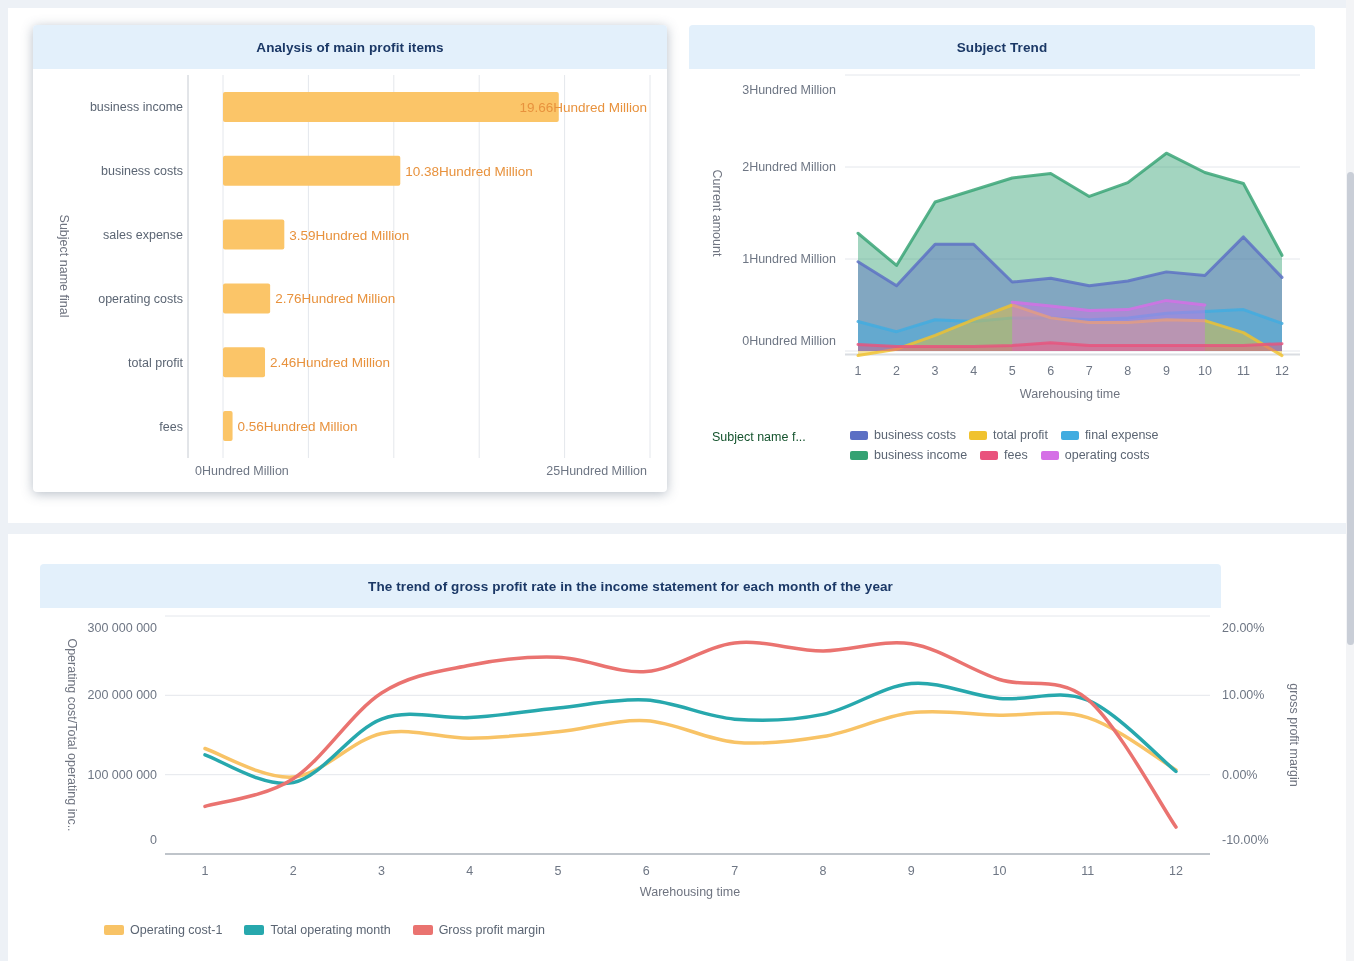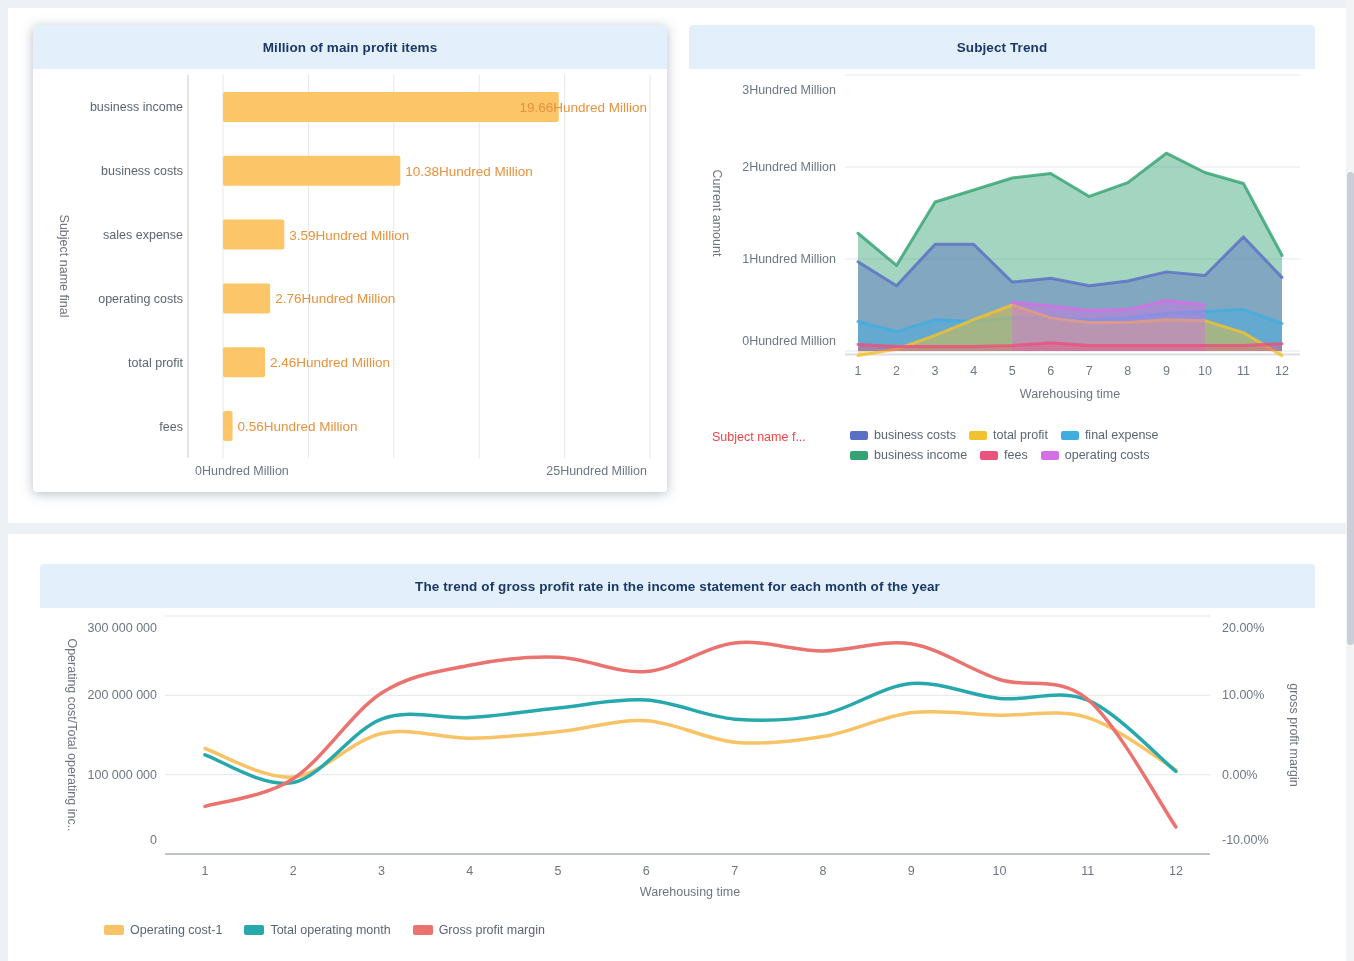--- a/index.html
+++ b/index.html
@@ -8,32 +8,32 @@
   .panel{position:absolute;background:#ffffff;}
   .panel.top{left:8px;top:8px;width:1338px;height:515px;}
   .panel.bottom{left:8px;top:534px;width:1338px;height:427px;}
   .card1{position:absolute;left:25px;top:17px;width:634px;height:467px;background:#ffffff;
          border-radius:4px;box-shadow:0 2px 12px rgba(96,110,130,0.45);}
   .card2{position:absolute;left:681px;top:17px;width:626px;height:462px;}
   .chart-header{height:44px;background:#e3f0fb;border-radius:4px 4px 0 0;
                 display:flex;align-items:center;justify-content:center;}
   .chart-title{font-size:13.5px;font-weight:bold;color:#1b3866;margin:0;letter-spacing:.1px;}
   .card1 svg,.card2 svg{position:absolute;left:0;top:0;display:block;}
-  .panel.bottom .chart-header{position:absolute;left:32px;top:30px;width:1275px;z-index:2;}
+  .panel.bottom .chart-header{position:absolute;left:32px;top:30px;width:1181px;z-index:2;}
   #gross-svg{position:absolute;left:0;top:0;display:block;}
   svg{font-family:"Liberation Sans",sans-serif;}
   svg text{user-select:none;}
   .tick{font-size:12.5px;fill:#6e7684;}
   .cat{font-size:12.5px;fill:#5b6573;}
   .axisname{font-size:12.5px;fill:#6f7480;}
   .barval{font-size:13.5px;fill:#e8923d;}
   .grid{stroke:#e4e7ec;stroke-width:1;}
   
   .tlegend{position:absolute;left:0;top:403px;width:100%;z-index:2;}
-  .tlegend-title{position:absolute;left:23px;top:2px;font-size:12.5px;color:#ef4444;}
+  .tlegend-title{position:absolute;left:23px;top:2px;font-size:12.5px;color:#14532d;}
   .tlegend-rows{margin-left:161px;display:flex;flex-direction:column;gap:6px;}
   .tlegend-row{display:flex;gap:13px;align-items:center;}
   .legend-item{display:flex;gap:6px;align-items:center;font-size:12.5px;color:#5b6573;cursor:pointer;}
   .legend-item .sw{width:18px;height:9px;border-radius:2px;display:inline-block;}
   
   .glegend{position:absolute;left:57px;top:389px;display:flex;gap:22px;z-index:2;padding-left:39px;}
   .glegend .legend-item .sw{width:20px;height:10px;}
   
   .scrollbar{position:absolute;right:0;top:0;width:8px;height:961px;background:#f3f4f6;}
   .scrollbar .thumb{position:absolute;left:0.5px;top:172px;width:7px;height:473px;
@@ -41,21 +41,21 @@
 </style>
 </head>
 <body>
 
 <div class="page">
 
   <div class="panel top">
 
     <section class="card1">
       <header class="chart-header">
-        <h2 class="chart-title">Million of main profit items</h2>
+        <h2 class="chart-title">Analysis of main profit items</h2>
       </header>
       <svg id="bar-svg" width="634" height="467">
           <line x1="190" y1="50" x2="190" y2="433" class="grid"></line>
           <line x1="275.4" y1="50" x2="275.4" y2="433" class="grid"></line>
           <line x1="360.8" y1="50" x2="360.8" y2="433" class="grid"></line>
           <line x1="446.20000000000005" y1="50" x2="446.20000000000005" y2="433" class="grid"></line>
           <line x1="531.6" y1="50" x2="531.6" y2="433" class="grid"></line>
           <line x1="617" y1="50" x2="617" y2="433" class="grid"></line>
           <line x1="155" y1="50" x2="155" y2="433" stroke="#c6cbd2" stroke-width="1"></line>
           <rect x="190" y="66.91666666666667" width="335.79279999999994" height="30" rx="2" fill="#fbc568"></rect>

